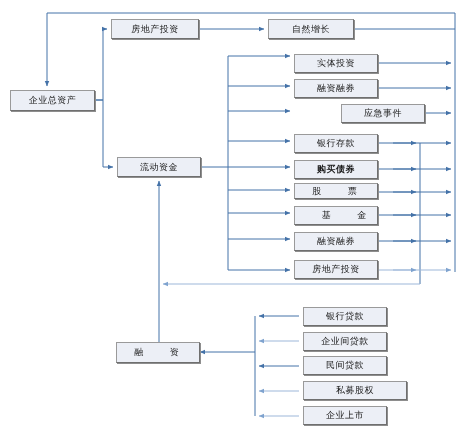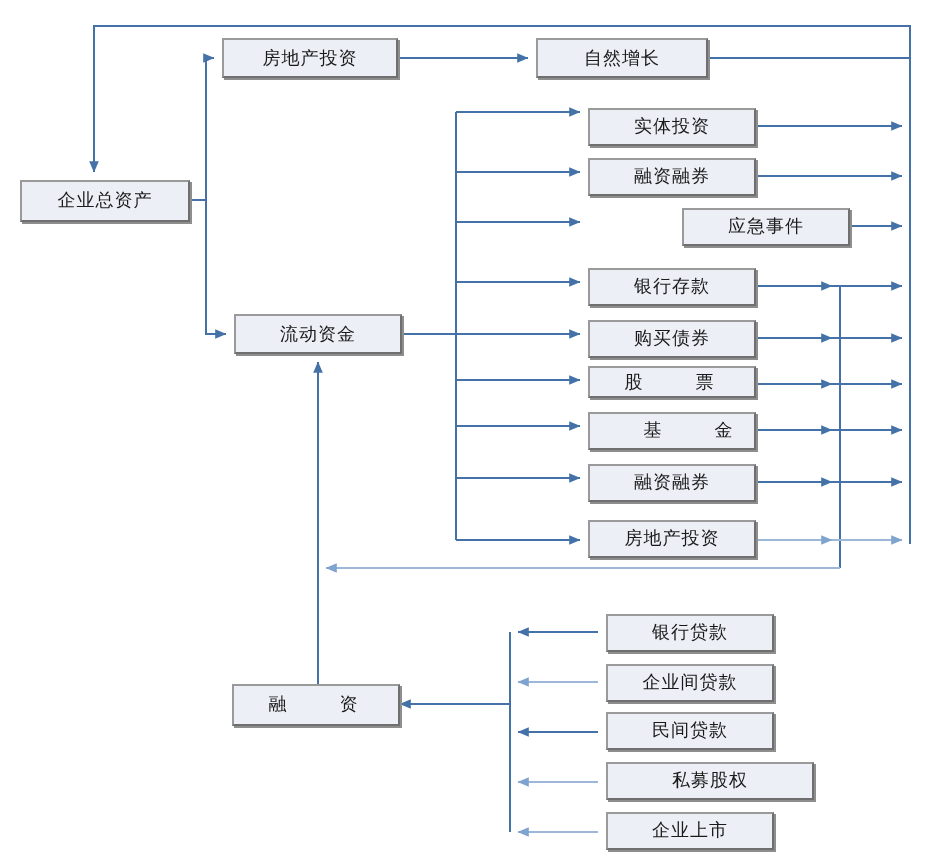--- a/index.html
+++ b/index.html
@@ -120,21 +120,21 @@
       </div>
       <div class="node" style="left: 294px; top: 79px; width: 84px; height: 19px;">
         <span>融资融券</span>
       </div>
       <div class="node" style="left: 294px; top: 104px; width: 84px; height: 19px; margin-left: 47px;">
         <span>应急事件</span>
       </div>
       <div class="node" style="left: 294px; top: 134px; width: 84px; height: 19px;">
         <span>银行存款</span>
       </div>
-      <div class="node" style="left: 294px; top: 160px; width: 84px; height: 19px;">
+      <div class="node" style="left: 294px; top: 160px; width: 84px; height: 19px; font-weight: bold;">
         <span>购买债券</span>
       </div>
       <div class="node wide-gap" style="left: 294px; top: 183px; width: 84px; height: 16px;">
         <span>股&nbsp;&nbsp;&nbsp;&nbsp;票</span>
       </div>
       <div class="node wide-gap" style="left: 294px; top: 206px; width: 84px; height: 19px; padding-left: 19px;">
         <span>基&nbsp;&nbsp;&nbsp;&nbsp;金</span>
       </div>
       <div class="node" style="left: 294px; top: 232px; width: 84px; height: 19px;">
         <span>融资融券</span>

